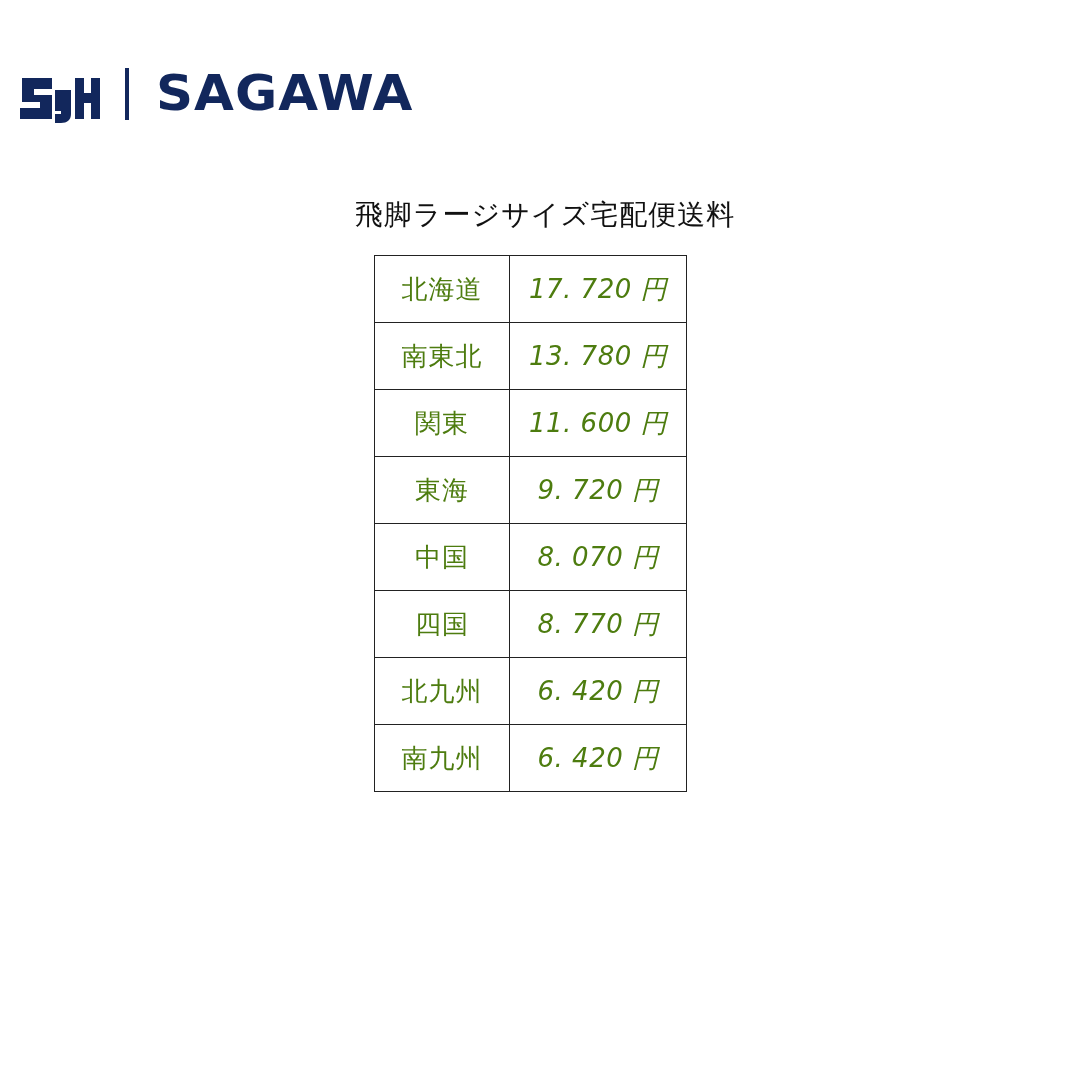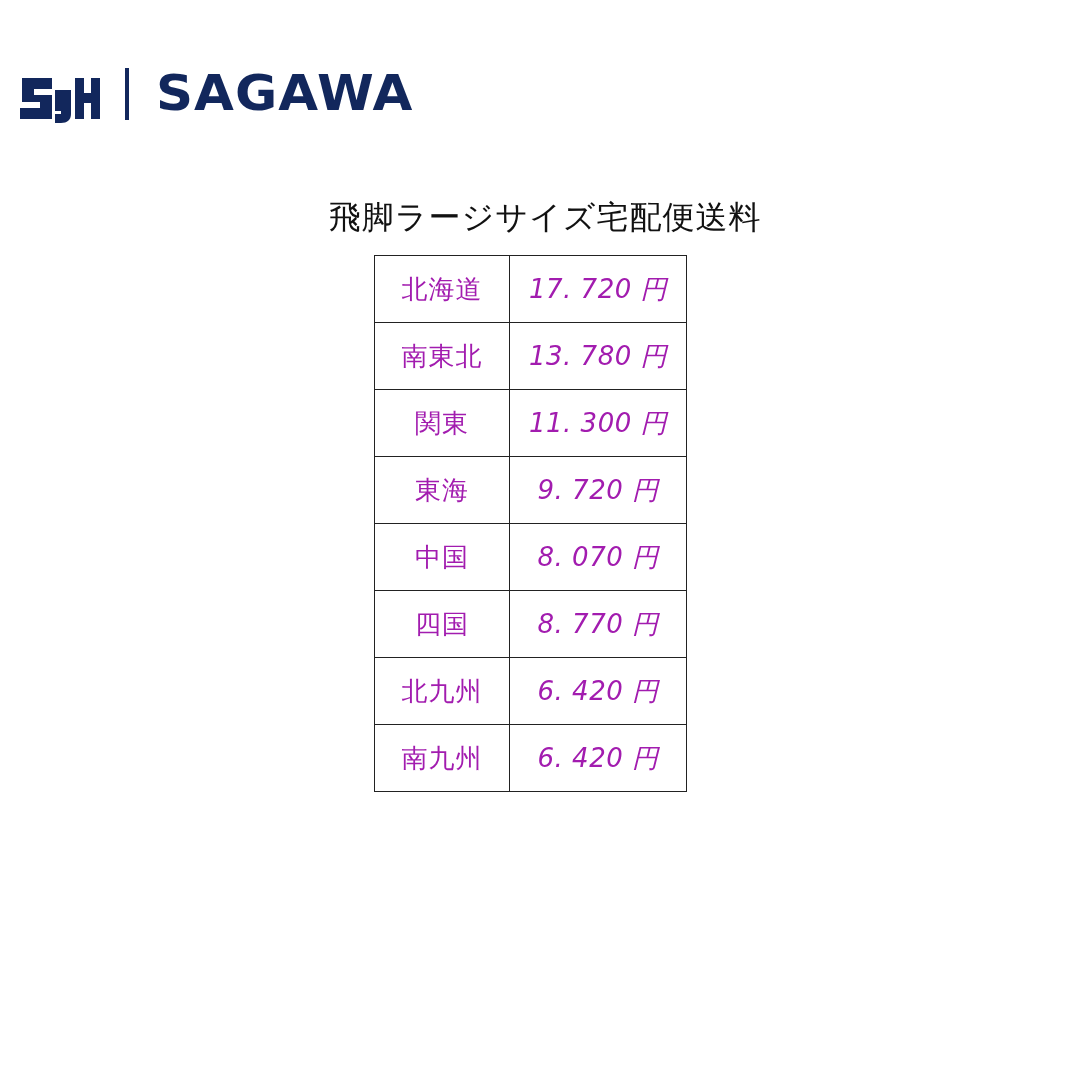--- a/index.html
+++ b/index.html
@@ -52,42 +52,42 @@
   }
 
   
   .table-title {
     position: absolute;
     left: 0;
     top: 196px;
     width: 1080px;
     text-align: center;
     font-family: "DejaVu Sans", sans-serif;
-    font-size: 32px;
+    font-size: 28px;
     color: #111111;
     letter-spacing: 1px;
     padding-left: 10px;
     box-sizing: border-box;
   }
 
   
   .fare-table {
     position: absolute;
     left: 374px;
     top: 255px;
     border-collapse: collapse;
     table-layout: fixed;
     background: #ffffff;
   }
   .fare-table td {
     border: 1.6px solid #222222;
     height: 66px;
     font-family: "DejaVu Sans", sans-serif;
     font-size: 26px;
-    color: #a21caf;
+    color: #4d7c0f;
     text-align: center;
     vertical-align: middle;
     padding: 0;
   }
   .col-region {
     width: 134px;
     letter-spacing: 1px;
   }
   .col-price {
     width: 176px;
@@ -119,21 +119,21 @@
     <tr>
       <td class="col-region">北海道</td>
       <td class="col-price">17. 720 円</td>
     </tr>
     <tr>
       <td class="col-region">南東北</td>
       <td class="col-price">13. 780 円</td>
     </tr>
     <tr>
       <td class="col-region">関東</td>
-      <td class="col-price">11. 300 円</td>
+      <td class="col-price">11. 600 円</td>
     </tr>
     <tr>
       <td class="col-region">東海</td>
       <td class="col-price">9. 720 円</td>
     </tr>
     <tr>
       <td class="col-region">中国</td>
       <td class="col-price">8. 070 円</td>
     </tr>
     <tr>

